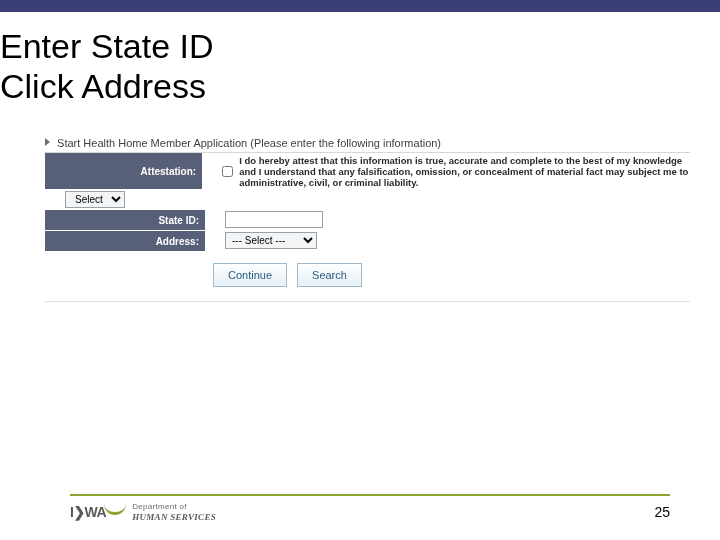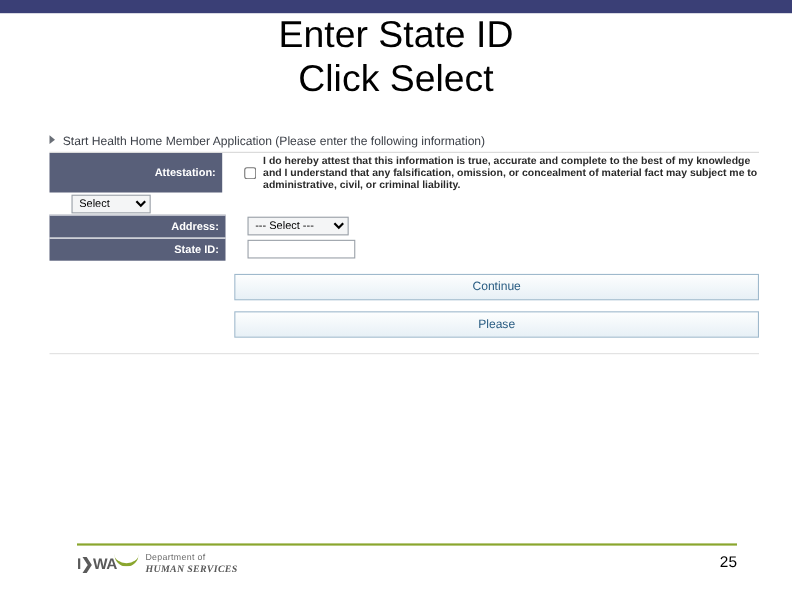--- a/index.html
+++ b/index.html
@@ -10,22 +10,21 @@
     font-family: Arial, Helvetica, sans-serif;
     background: #fff;
     overflow: hidden;
   }
   .topbar {
     width: 100%;
     height: 12px;
     background: #3a3f76;
   }
   .title-block {
-    text-align: center;
-    margin-top: 0;
+    margin-top: 14px;
     margin-bottom: 10px;
   }
   .title-block .line {
     font-size: 34px;
     line-height: 40px;
     color: #000;
     font-family: Arial, Helvetica, sans-serif;
   }
   .form-area {
     margin: 0 30px 0 45px;
@@ -96,34 +95,33 @@
     line-height: 11px;
     max-width: 460px;
   }
   .sel {
     font-size: 10px;
     height: 17px;
     border: 1px solid #9aa0a8;
     background: #f4f5f6;
     padding: 0 2px;
   }
-  .sel.small { width: 72px; }
+  .sel.small { width: 60px; text-align: center; }
   .sel.med { width: 92px; }
   .txt {
     font-size: 10px;
     height: 15px;
     width: 90px;
     border: 1px solid #9aa0a8;
     padding: 0 3px;
   }
   .btnrow {
     margin: 12px 0 0 168px;
     display: flex;
     gap: 10px;
-    flex-direction: column;
   }
   .btn {
     background: linear-gradient(#fdfefe, #e7f0f6);
     border: 1px solid #9fb9cc;
     color: #2a5d83;
     font-size: 11px;
     padding: 5px 14px;
     cursor: pointer;
   }
   .form-bottom-rule {
@@ -136,21 +134,21 @@
     left: 0; right: 0; bottom: 18px;
     padding: 0 50px 0 70px;
   }
   .footer-rule {
     border: none;
     border-top: 2px solid #8aa62e;
     margin: 0 0 6px 0;
   }
   .footer-row {
     display: flex;
-    align-items: flex-start;
+    align-items: center;
     justify-content: space-between;
   }
   .logo {
     display: flex;
     align-items: center;
     gap: 6px;
   }
   .logo-mark {
     font-weight: bold;
     color: #5a5a5a;
@@ -187,21 +185,21 @@
     color: #000000;
   }
 </style>
 </head>
 <body>
 
 <div class="topbar"></div>
 
 <div class="title-block">
   <div class="line">Enter State ID</div>
-  <div class="line">Click Select</div>
+  <div class="line">Click Address</div>
 </div>
 
 <div class="form-area">
 
   <div class="form-header">
     <span>Start Health Home Member Application (Please enter the following information)</span>
   </div>
 
 
   <div class="row" style="align-items:flex-start;">
@@ -210,42 +208,42 @@
       <input type="checkbox" class="chk" style="">
       <div class="attest-text">I do hereby attest that this information is true, accurate and complete to the best of my knowledge and I understand that any falsification, omission, or concealment of material fact may subject me to administrative, civil, or criminal liability.</div>
     </div>
   </div>
 
   <div class="row">
     <div class="ctl">
       <select class="sel small">
         <option>Select</option>
       </select>
+    </div>
+  </div>
+
+  <div class="row">
+    <div class="lbl w4">State ID:</div>
+    <div class="ctl">
+      <input type="text" class="txt" value="" style="">
     </div>
   </div>
 
   <div class="row">
     <div class="lbl w3">Address:</div>
     <div class="ctl">
       <select class="sel med">
         <option>--- Select ---</option>
       </select>
     </div>
   </div>
 
-  <div class="row">
-    <div class="lbl w4">State ID:</div>
-    <div class="ctl">
-      <input type="text" class="txt" value="" style="">
-    </div>
-  </div>
-
   <div class="btnrow">
     <button class="btn">Continue</button>
-    <button class="btn">Please</button>
+    <button class="btn">Search</button>
   </div>
 </div>
 
 <hr class="form-bottom-rule">
 
 <div class="footer">
   <hr class="footer-rule">
   <div class="footer-row">
     <div class="logo">
       <span class="logo-mark">

